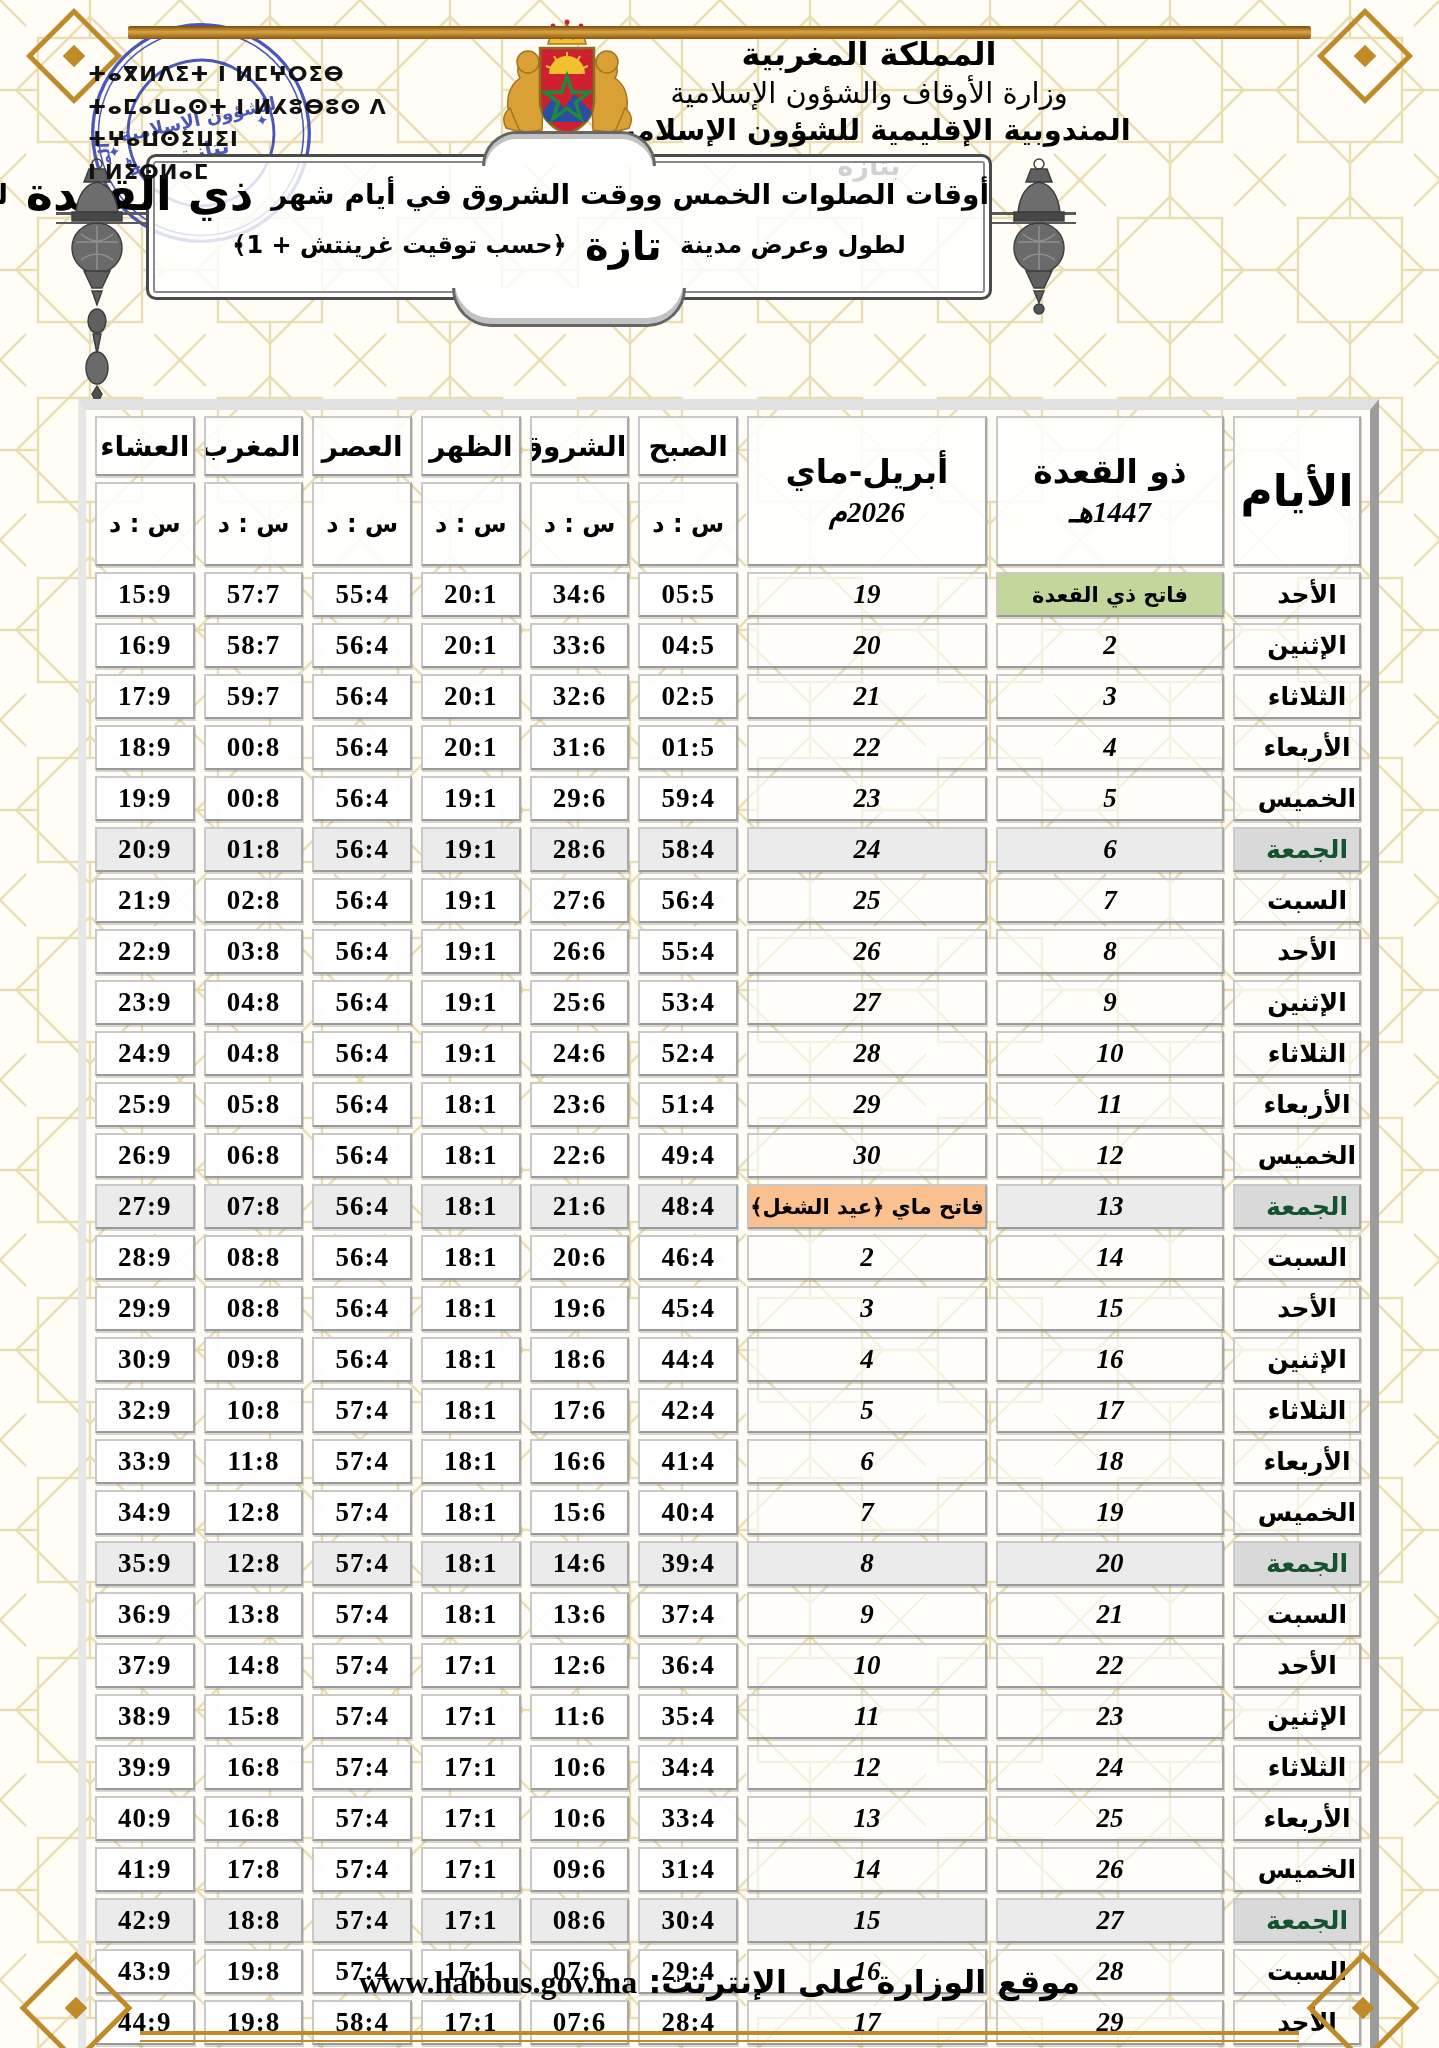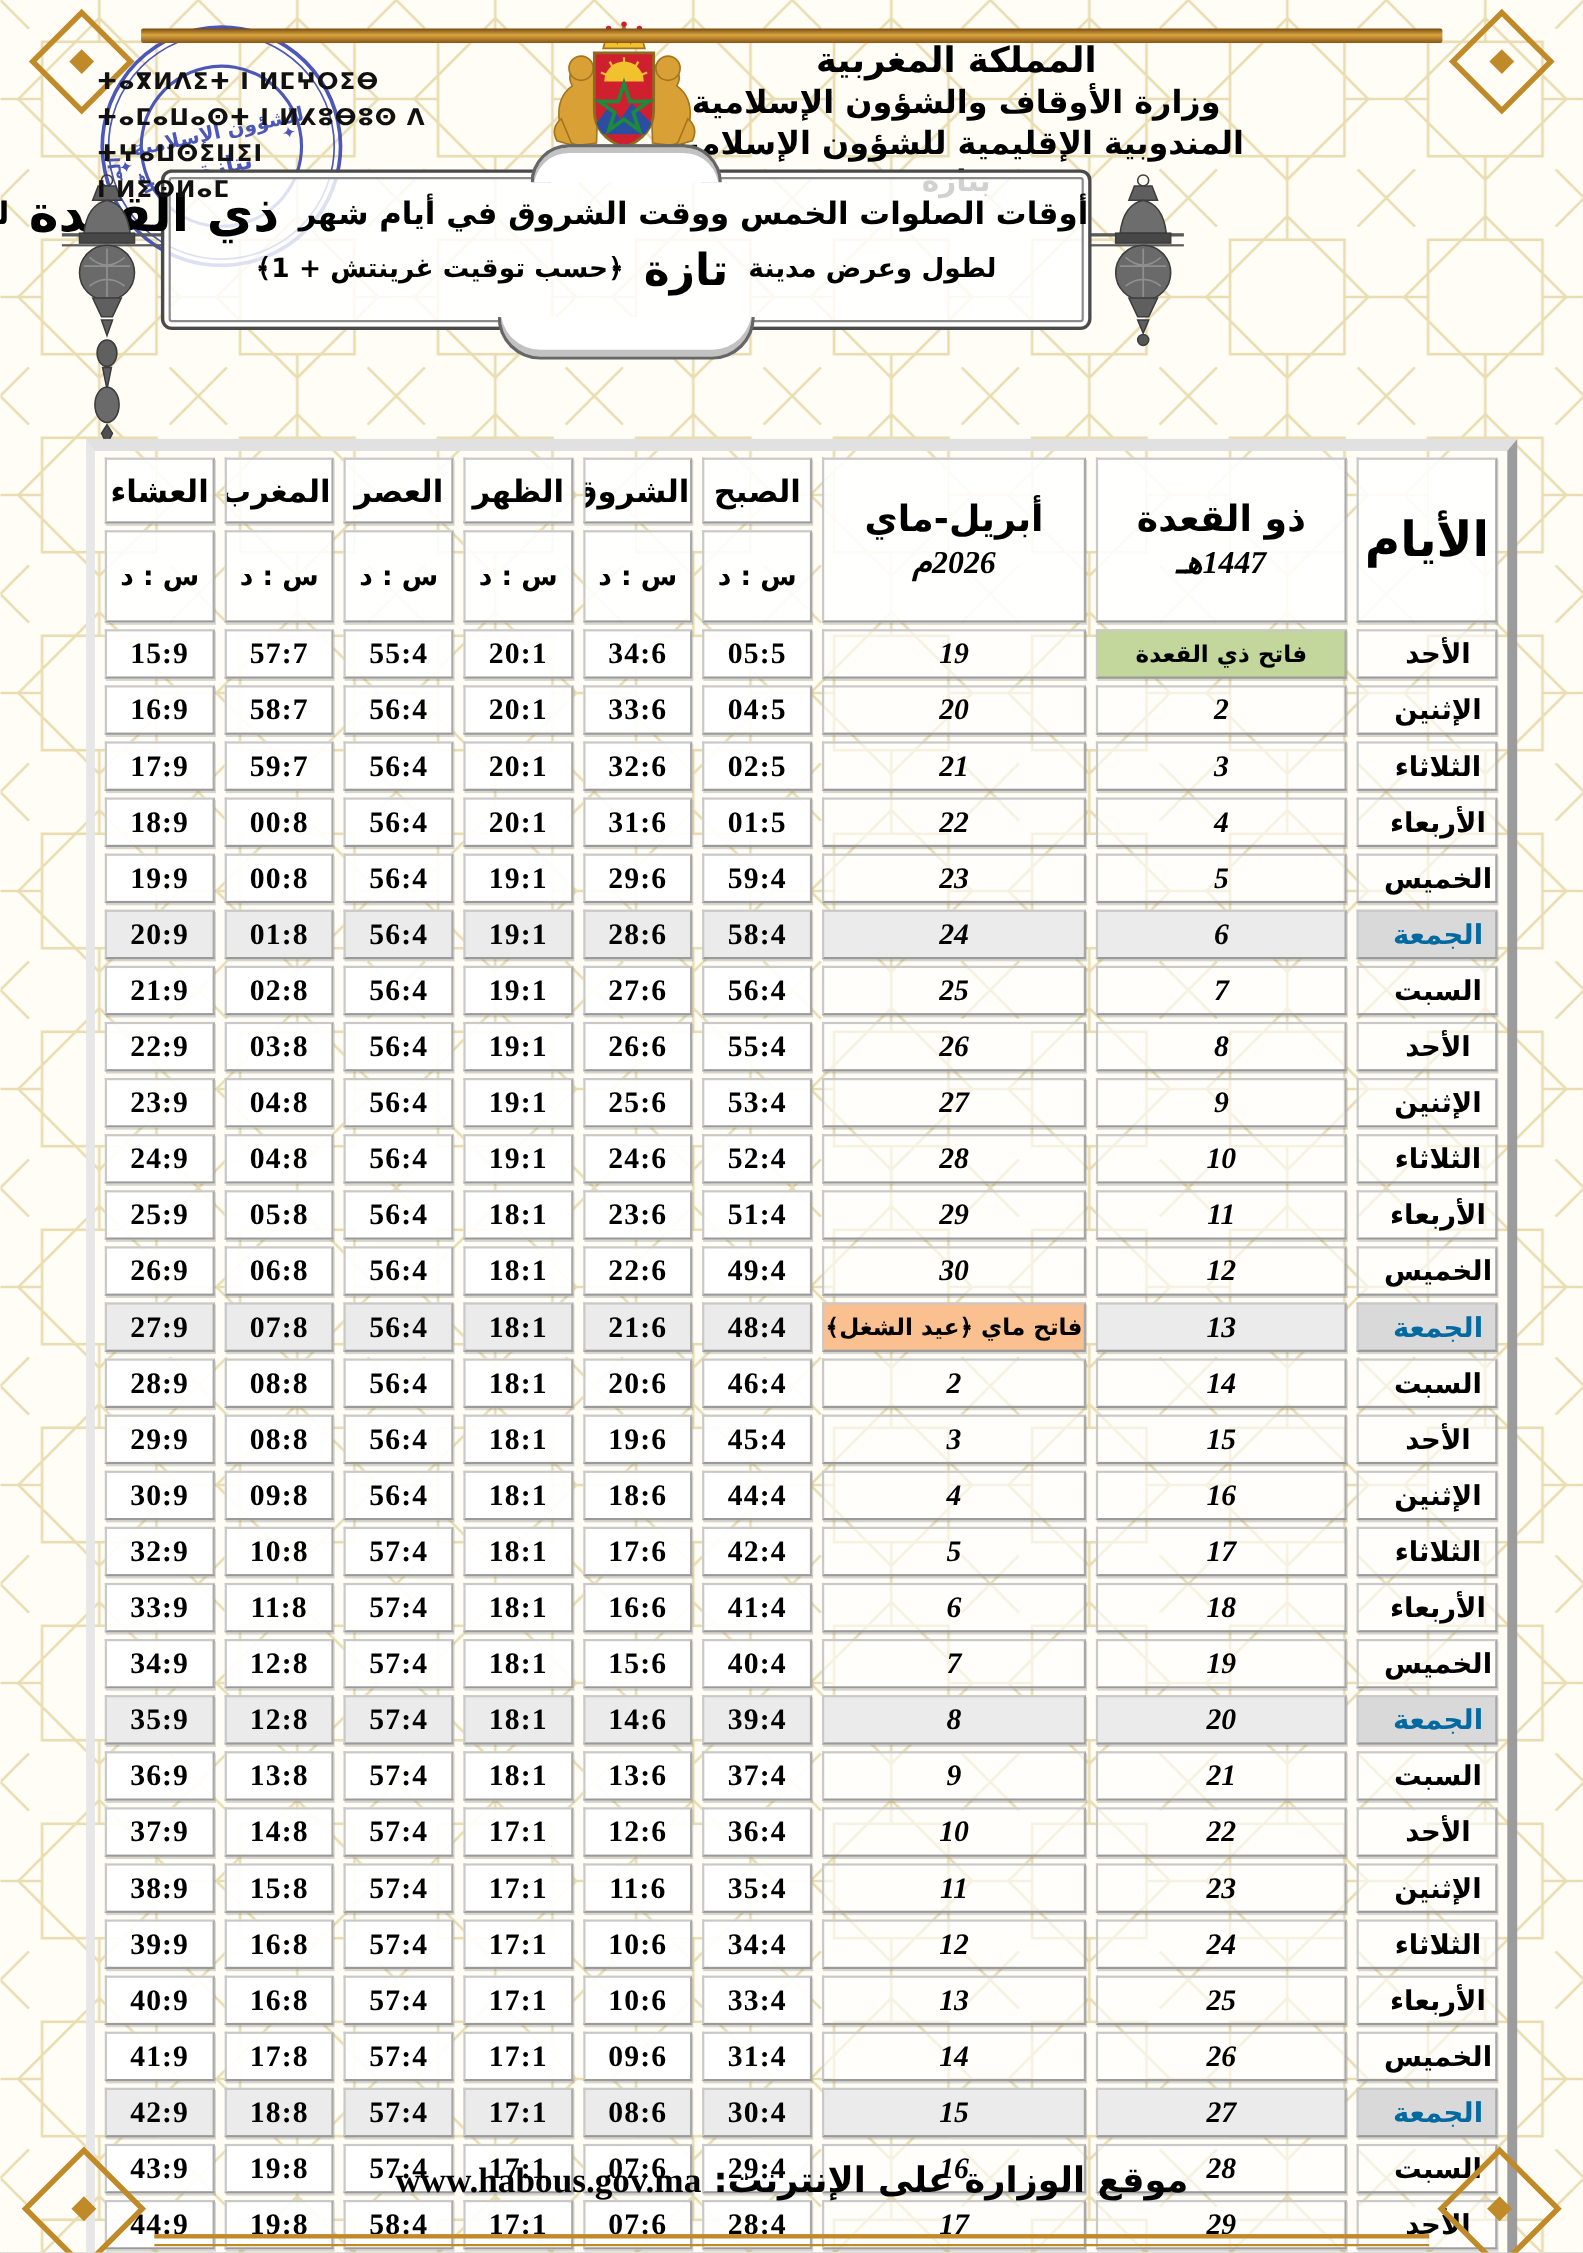--- a/index.html
+++ b/index.html
@@ -13,21 +13,21 @@
   .bar-bot1{position:absolute;left:140px;right:140px;top:2031px;height:4px;background:#c08a28;z-index:3;}
   .bar-bot2{position:absolute;left:140px;right:140px;top:2040px;height:2px;background:#c08a28;z-index:3;}
   .corner{position:absolute;width:58px;height:58px;border:5px solid #c08a28;transform:rotate(45deg);z-index:3;}
   .corner::after{content:"";position:absolute;left:50%;top:50%;width:16px;height:16px;background:#c08a28;transform:translate(-50%,-50%) rotate(0deg);}
   .c-tl{left:40px;top:22px}.c-tr{right:40px;top:22px}
   .c-bl{left:36px;top:1968px;width:70px;height:70px}.c-br{right:36px;top:1968px;width:70px;height:70px}
 
   
   .ministry{position:absolute;top:34px;right:240px;width:660px;text-align:center;z-index:2;line-height:1.28;}
   .ministry .l1{font-size:32px;font-weight:bold;}
-  .ministry .l2{font-size:29px;font-weight:bold;}
+  .ministry .l2{font-size:29px;font-weight:normal;}
   .ministry .l3{font-size:29px;font-weight:bold;}
   .ministry .l4{font-size:27px;font-weight:bold;}
   .emblem{position:absolute;left:480px;top:12px;z-index:2;}
   .stamp{position:absolute;left:86px;top:18px;z-index:2;transform:rotate(-12deg);opacity:.85;}
   .tifinagh{position:absolute;left:88px;top:58px;width:420px;z-index:3;text-align:left;
             font-weight:bold;font-size:21px;line-height:1.55;letter-spacing:1px;color:#111;}
 
   
   .banner-wrap{position:absolute;top:148px;left:56px;width:1020px;height:152px;z-index:2;}
   .banner-box{position:absolute;left:90px;right:84px;top:6px;bottom:0;background:rgba(255,255,255,.82);
@@ -62,21 +62,21 @@
   thead .unit{height:78px;font-size:24px;}
   thead .bigcol{font-size:33px;line-height:1.3;}
   thead .bigcol .sub{font-size:29px;}
   td{height:39px;background:rgba(255,255,255,.92);}
   td.time{font-family:"Liberation Serif","DejaVu Serif",serif;font-weight:bold;font-size:27px;letter-spacing:1px;}
   td.mid{background:rgba(255,255,255,.6);font-family:"Liberation Serif","DejaVu Serif",serif;
          font-weight:bold;font-size:27px;}
   td.day{background:rgba(255,255,255,.6);font-weight:bold;font-size:25px;padding-left:21px;}
   td.note{font-family:"DejaVu Sans",sans-serif;font-size:21px;}
   tr.friday td{background:#ebebeb;}
-  tr.friday td.day{background:#d9d9d9;color:#0369a1;margin-top:26px;}
+  tr.friday td.day{background:#d9d9d9;color:#14532d;margin-top:26px;}
   td.hl-green{background:#c3d69b !important;}
   td.hl-orange{background:#fac090 !important;}
   .serifnum{font-family:"Liberation Serif","DejaVu Serif",serif;font-style:italic;}
 
   
   .footer{position:absolute;top:1944px;left:0;width:100%;text-align:center;z-index:4;}
   .footer .f1{font-size:23px;font-weight:bold;}
   .footer .f2{font-size:32px;font-weight:bold;margin-top:19px;}
 </style>
 </head>

